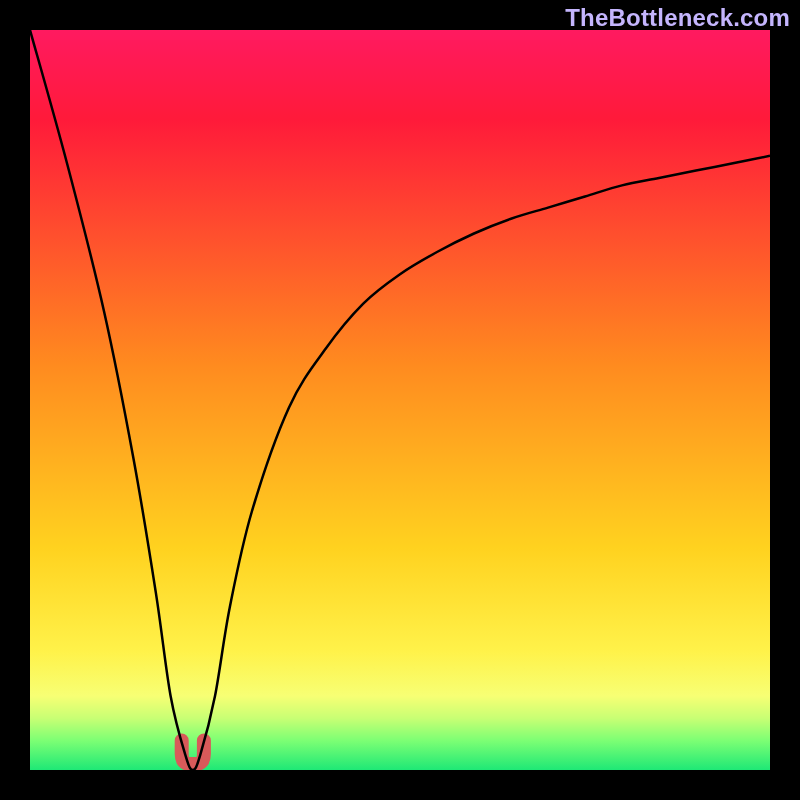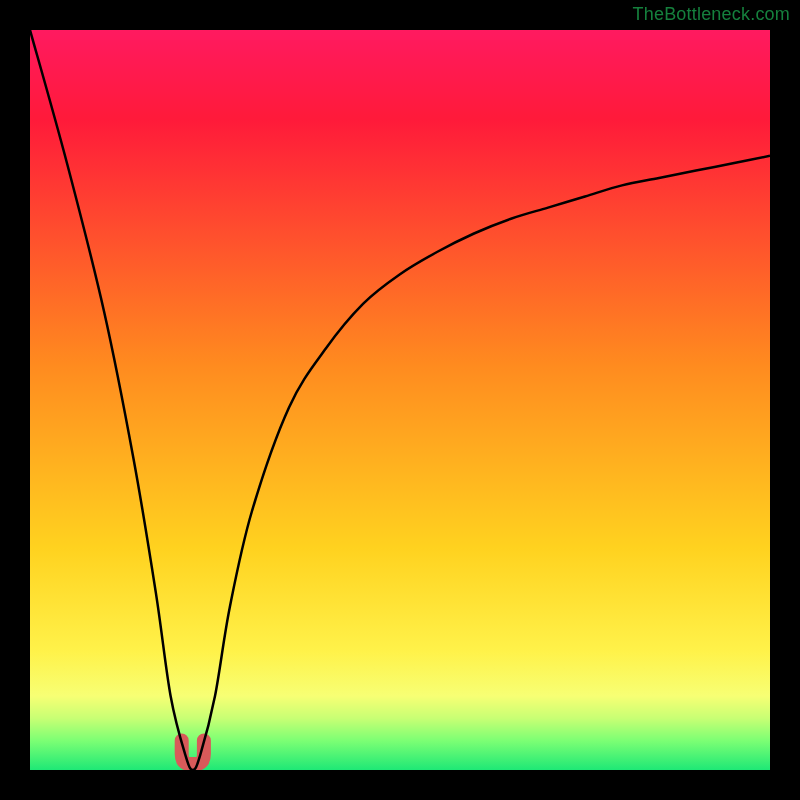--- a/index.html
+++ b/index.html
@@ -21,23 +21,23 @@
     position: absolute;
     top: 30px;
     left: 30px;
     width: 740px;
     height: 740px;
   }
   .watermark {
     position: absolute;
     top: 4px;
     right: 10px;
-    color: #15803d;
-    font-size: 18px;
-    font-weight: 400;
+    color: #c4b5fd;
+    font-size: 24px;
+    font-weight: 700;
     letter-spacing: 0.2px;
     user-select: none;
   }
   svg { display: block; }
 </style>
 </head>
 <body>
 
 <div class="frame">
   <div class="watermark">TheBottleneck.com</div>

